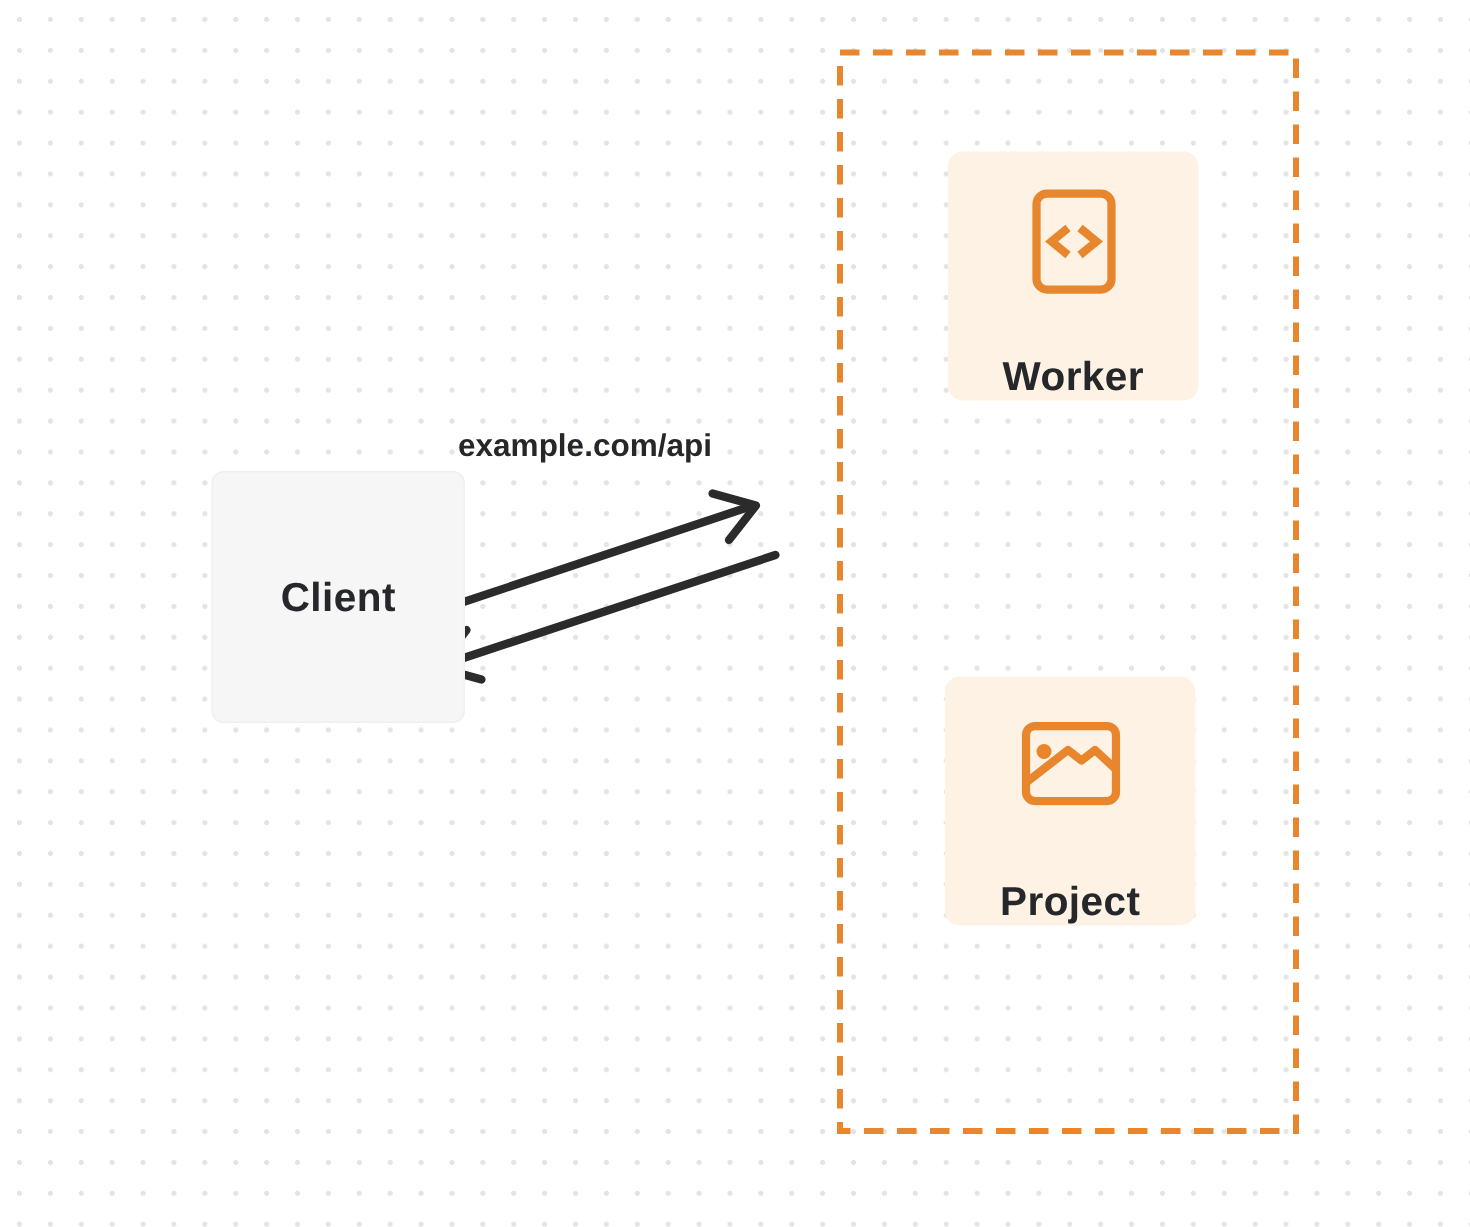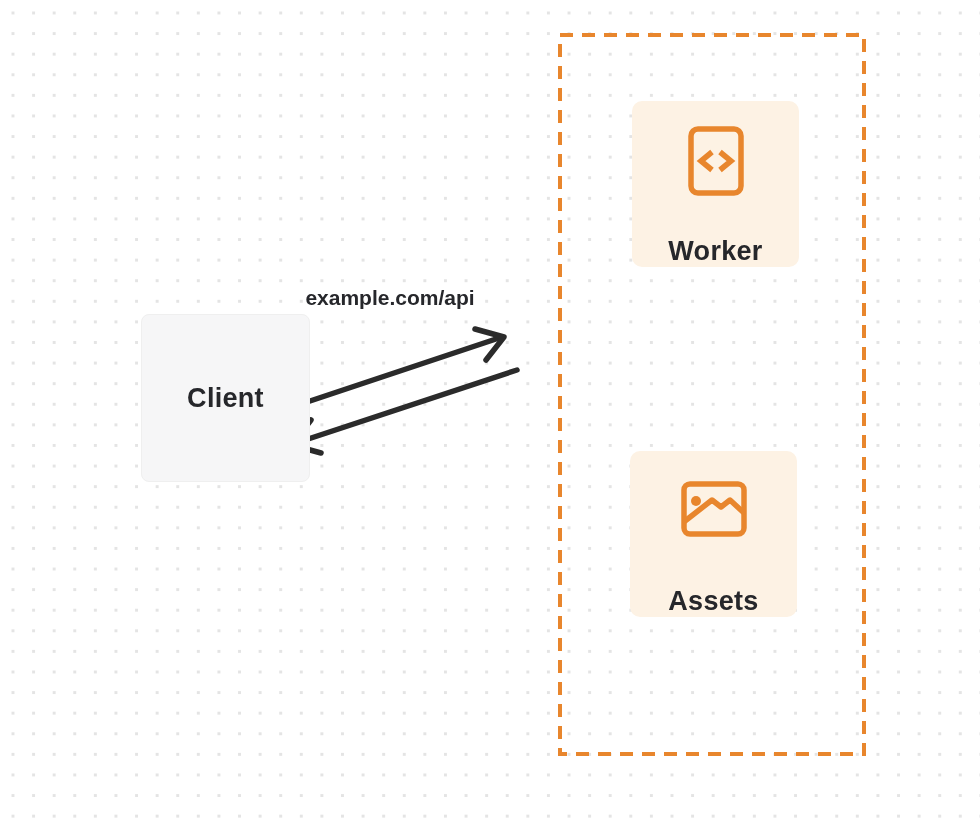--- a/index.html
+++ b/index.html
@@ -131,17 +131,17 @@
   </div>
 
   <div class="panel assets">
     <span class="icon-wrap">
       <svg width="66" height="56" viewBox="0 0 66 56" xmlns="http://www.w3.org/2000/svg">
         <rect x="3" y="3" width="60" height="50" rx="6" fill="none" stroke="#e8862d" stroke-width="5.5"></rect>
         <circle cx="15" cy="20" r="5" fill="#e8862d"></circle>
         <polyline points="4,40 31,19 40,26 49,19 62,31" fill="none" stroke="#e8862d" stroke-width="5.5" stroke-linecap="round" stroke-linejoin="round"></polyline>
       </svg>
     </span>
-    <span class="node-label">Assets</span>
+    <span class="node-label">Project</span>
   </div>
 
 
 </div>
 
 </body></html>

